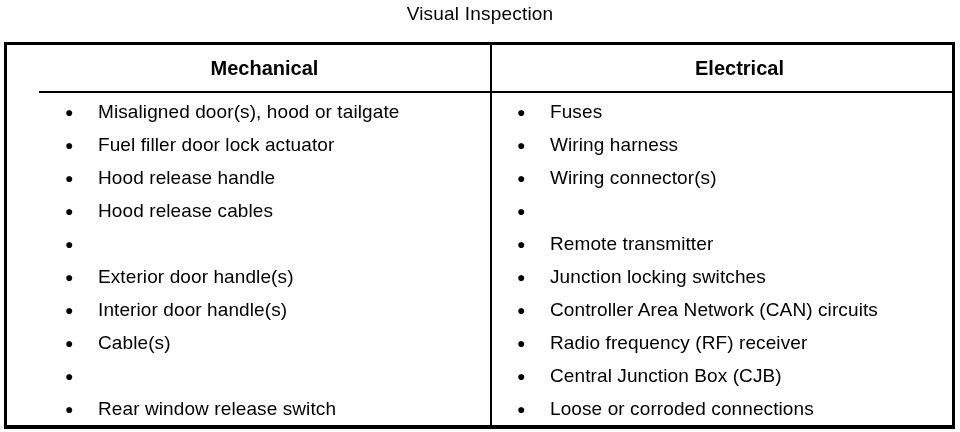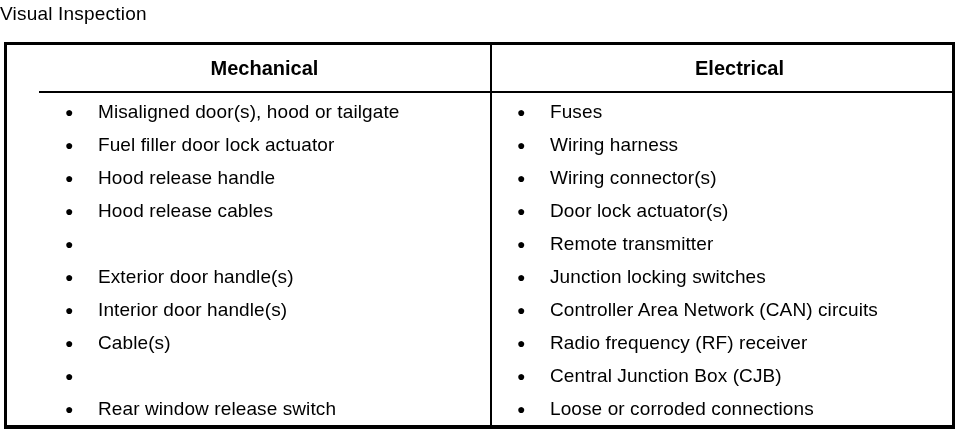--- a/index.html
+++ b/index.html
@@ -15,21 +15,21 @@
     width: 960px;
     height: 432px;
     background: #ffffff;
     overflow: hidden;
   }
   .title {
     position: absolute;
     top: 3px;
     left: 0;
     width: 960px;
-    text-align: left;
+    text-align: center;
     font-size: 19px;
     font-weight: 500;
     letter-spacing: 0.2px;
   }
   .table {
     position: absolute;
     left: 4px;
     top: 42px;
     width: 951px;
     height: 387px;
@@ -157,21 +157,20 @@
         <li class="item">
             <span class="bullet">●</span>
             <span class="item-text">Wiring harness</span>
           </li>
         <li class="item">
             <span class="bullet">●</span>
             <span class="item-text">Wiring connector(s)</span>
           </li>
         <li class="item">
             <span class="bullet">●</span>
-            <span class="item-text">Door lock actuator(s)</span>
           </li>
         <li class="item">
             <span class="bullet">●</span>
             <span class="item-text">Remote transmitter</span>
           </li>
         <li class="item">
             <span class="bullet">●</span>
             <span class="item-text">Junction locking switches</span>
           </li>
         <li class="item">

